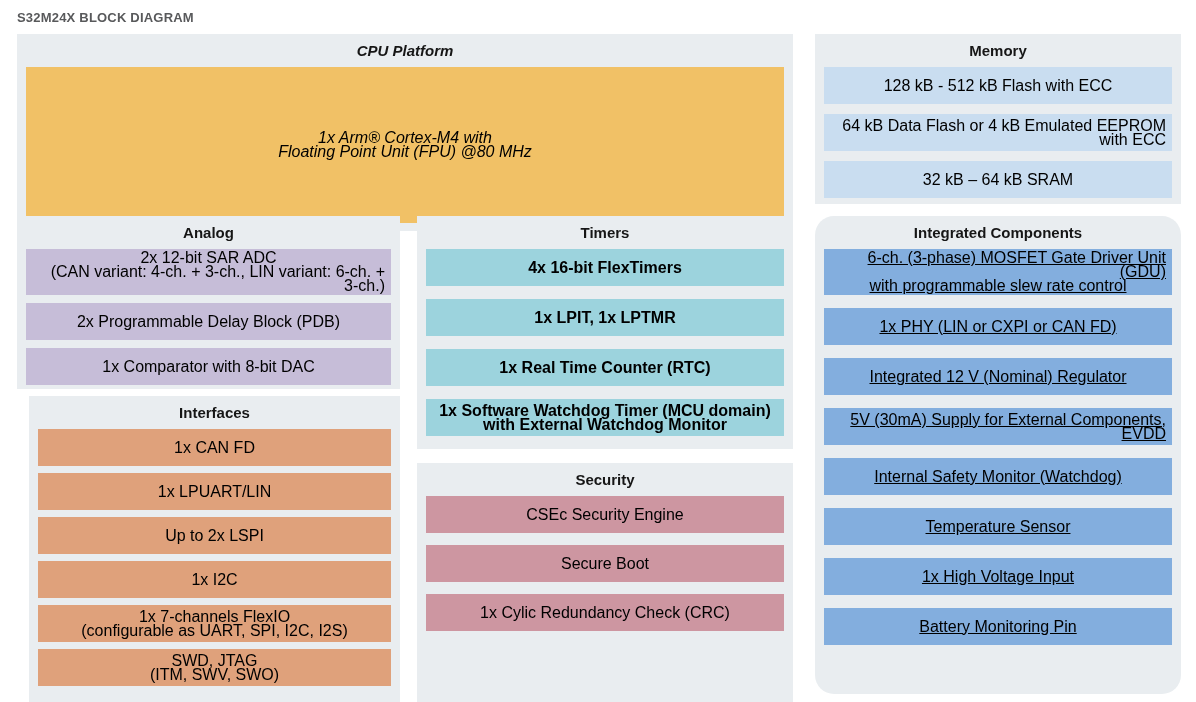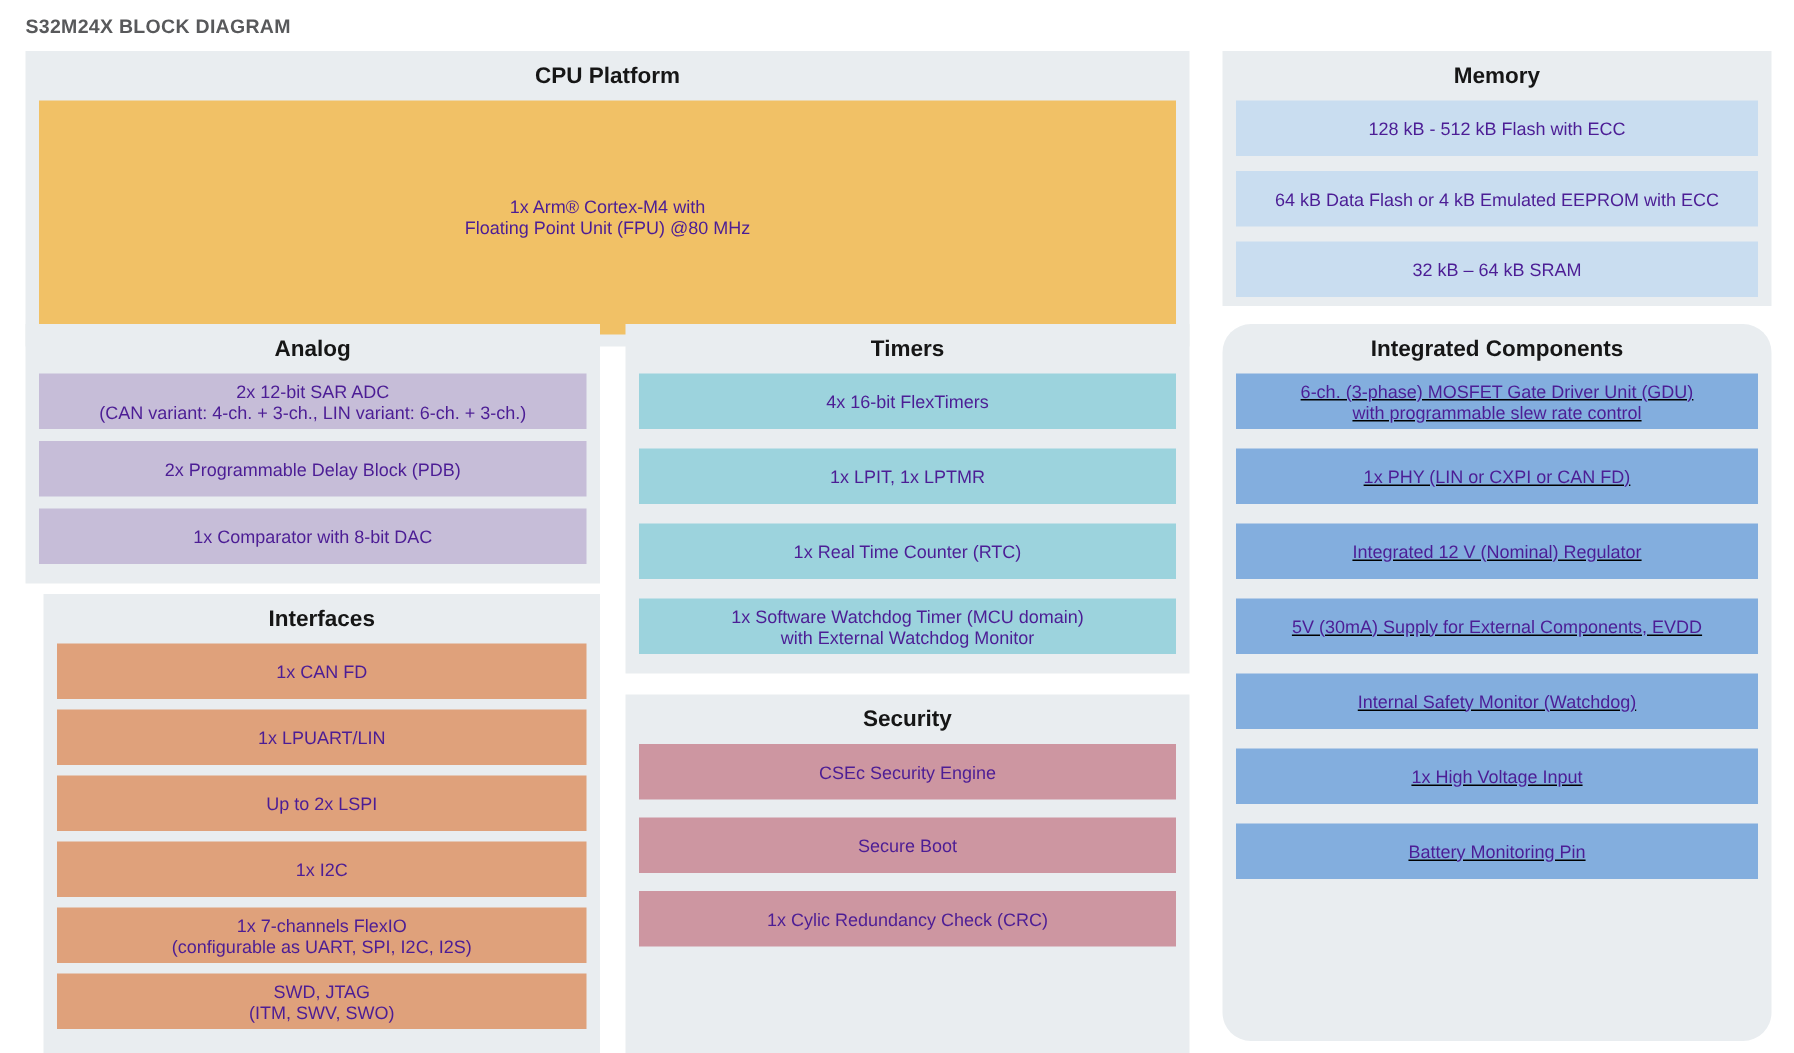--- a/index.html
+++ b/index.html
@@ -62,39 +62,39 @@
     flex: 1 1 auto;
     min-height: 0;
   }
   .row {
     background: var(--row-bg, #cccccc);
     min-height: 37px;
     display: flex;
     flex-direction: column;
     justify-content: center;
     align-items: center;
-    text-align: left;
-    font-size: 12px;
+    text-align: right;
+    font-size: 16px;
     line-height: 14px;
-    color: #4c1d95;
+    color: #000000;
     padding: 2px 6px;
     box-sizing: border-box;
     flex: 0 0 auto;
   }
 
-  #sec-cpu        { height: 197px; }
+  #sec-cpu        { height: 197px; font-style: italic; }
   #sec-cpu .row   { flex: 1 1 auto; }
   #sec-memory     { height: 170px; }
   #sec-memory .rows     { gap: 10px; }
   #sec-analog     { height: 173px; }
   #sec-analog .rows     { gap: 8px; }
   #sec-interfaces { flex: 1 1 auto; margin-top: 7px; margin-left: 12px; }
   #sec-interfaces .rows { gap: 7px; }
   #sec-timers     { height: 233px; }
-  #sec-timers .rows     { gap: 13px; }
+  #sec-timers .rows     { gap: 13px; font-weight: bold; }
   #sec-security   { flex: 1 1 auto; margin-top: 14px; }
   #sec-security .rows   { gap: 12px; }
   #sec-integrated { height: 478px; border-radius: 19px; }
   #sec-integrated .rows { gap: 13px; text-decoration: underline; }
 </style>
 </head>
 <body>
 
 <div class="page-title">S32M24X BLOCK DIAGRAM</div>
 
@@ -230,20 +230,23 @@
           <div class="row">
             <span>Integrated 12 V (Nominal) Regulator</span>
           </div>
           <div class="row">
             <span>5V (30mA) Supply for External Components, EVDD</span>
           </div>
           <div class="row">
             <span>Internal Safety Monitor (Watchdog)</span>
           </div>
           <div class="row">
+            <span>Temperature Sensor</span>
+          </div>
+          <div class="row">
             <span>1x High Voltage Input</span>
           </div>
           <div class="row">
             <span>Battery Monitoring Pin</span>
           </div>
         </div>
       </div>
 
     </div>
 

